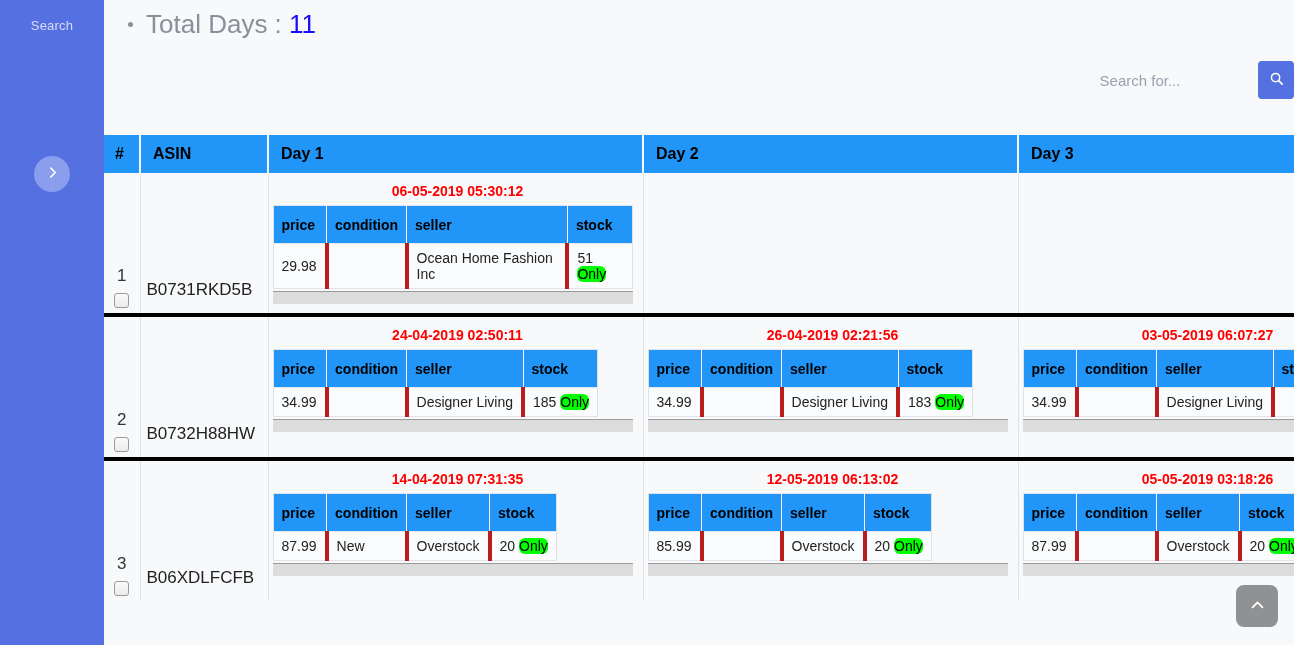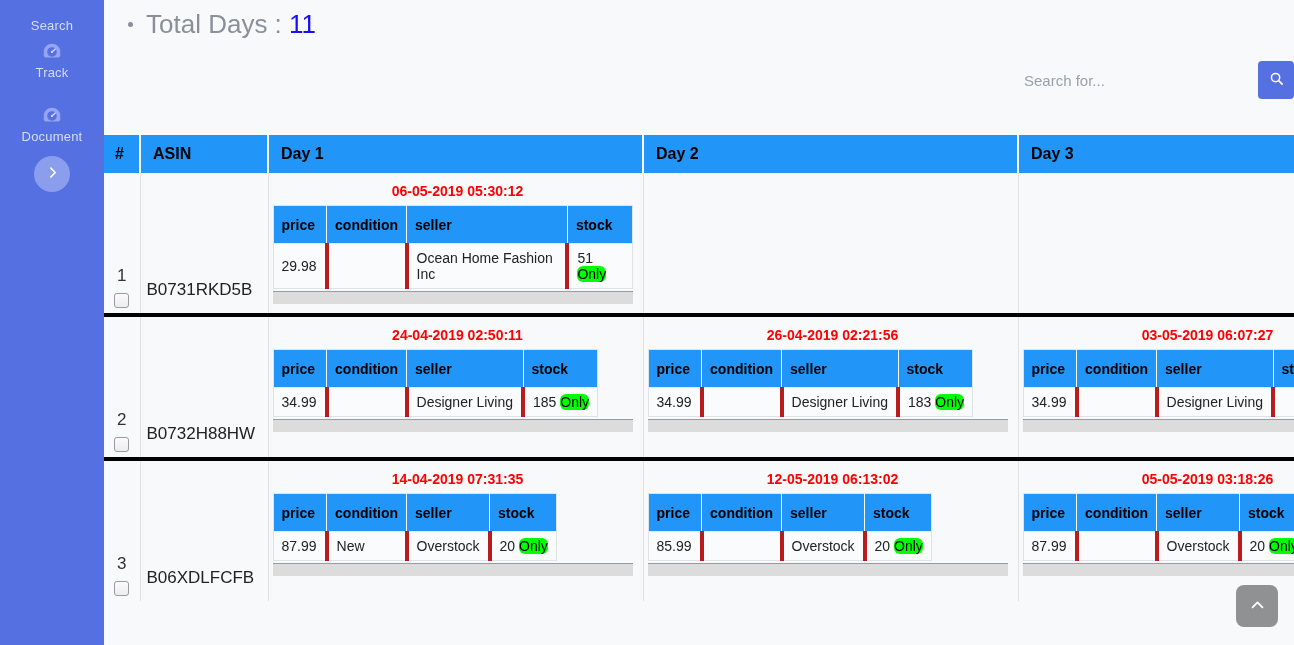--- a/index.html
+++ b/index.html
@@ -80,20 +80,21 @@
     display: flex;
   }
   .searchbar input {
     flex: 1;
     border: none; outline: none;
     background: transparent;
     font-size: 15px;
     color: #6b7280;
     padding-left: 24px;
     font-family: "Liberation Sans", sans-serif;
+    text-align: center;
   }
   .searchbar input::placeholder { color: #9aa1ac; }
   .search-btn {
     width: 36px; height: 38px;
     background: #5570e0;
     border: none;
     border-radius: 4px;
     display: flex; align-items: center; justify-content: center;
     cursor: pointer;
   }
@@ -218,43 +219,21 @@
 
 <div id="app">
 
   <nav class="sidebar">
 
     <div class="side-item first">
       <span class="side-icon"></span>
       <span class="side-label">Search</span>
     </div>
 
-    <div class="side-item track">
-      <span class="side-icon">
-        <svg viewBox="0 0 24 24" width="22" height="22">
-          <path d="M12 4a9 9 0 0 0-9 9v4a2 2 0 0 0 2 2h14a2 2 0 0 0 2-2v-4a9 9 0 0 0-9-9z" fill="#93a6ef"></path>
-          <circle cx="12" cy="13" r="5.2" fill="#5570e0"></circle>
-          <path d="M12 13 L15.6 9.8" stroke="#cfd8f8" stroke-width="1.5" stroke-linecap="round"></path>
-          <circle cx="12" cy="13" r="1.3" fill="#cfd8f8"></circle>
-        </svg>
-      </span>
-      <span class="side-label">Track</span>
-    </div>
-
-    <div class="side-item document">
-      <span class="side-icon">
-        <svg viewBox="0 0 24 24" width="22" height="22">
-          <path d="M12 4a9 9 0 0 0-9 9v4a2 2 0 0 0 2 2h14a2 2 0 0 0 2-2v-4a9 9 0 0 0-9-9z" fill="#93a6ef"></path>
-          <circle cx="12" cy="13" r="5.2" fill="#5570e0"></circle>
-          <path d="M12 13 L15.6 9.8" stroke="#cfd8f8" stroke-width="1.5" stroke-linecap="round"></path>
-          <circle cx="12" cy="13" r="1.3" fill="#cfd8f8"></circle>
-        </svg>
-      </span>
-      <span class="side-label">Document</span>
-    </div>
+
 
     <div class="side-toggle">
       <span>
         <svg viewBox="0 0 24 24">
             <path d="M9 4 L17 12 L9 20" fill="none" stroke="#ffffff" stroke-width="3" stroke-linecap="round" stroke-linejoin="round"></path>
           </svg>
       </span>
     </div>
   </nav>
 

